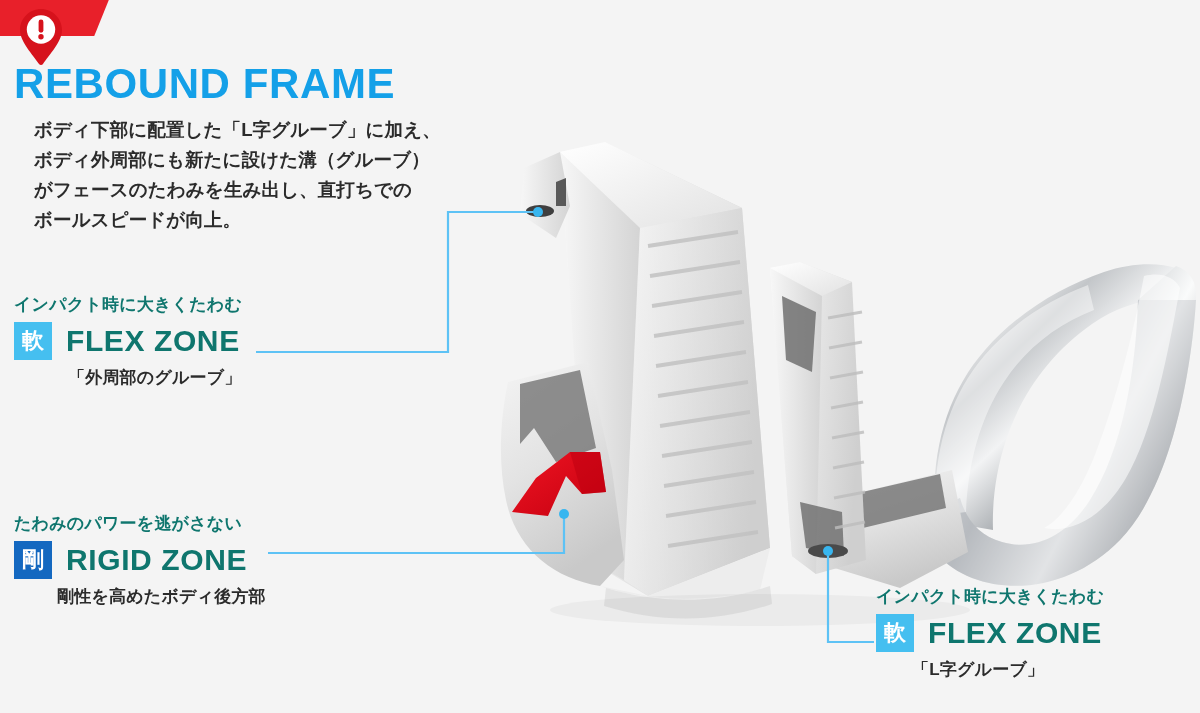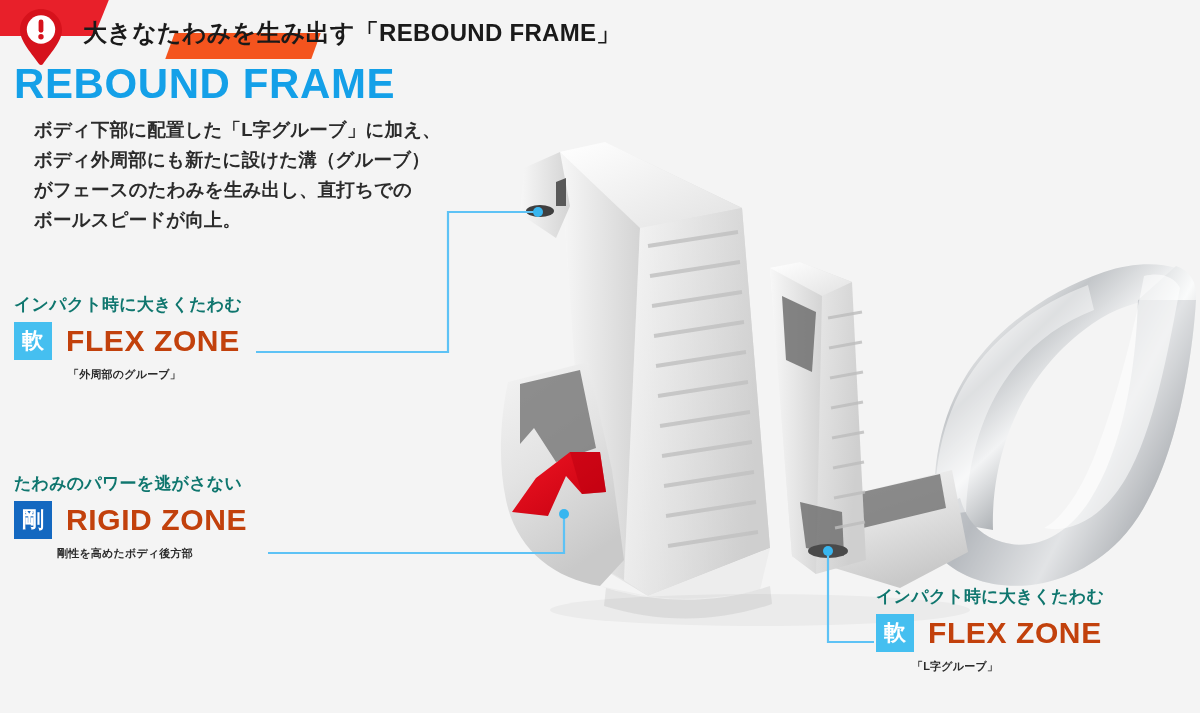--- a/index.html
+++ b/index.html
@@ -124,40 +124,40 @@
     font-weight: bold;
     line-height: 1;
     flex: 0 0 auto;
   }
   .callout .badge.soft  { background: #45bff0; }
   .callout .badge.rigid { background: #1468c0; }
   .callout .zone-name {
     margin-left: 14px;
     font-size: 30px;
     font-weight: bold;
-    color: #c2410c;
+    color: #0f766e;
     letter-spacing: 0.6px;
     line-height: 1;
     white-space: nowrap;
   }
   .callout .subnote {
     margin-top: 9px;
-    font-size: 11px;
+    font-size: 17px;
     font-weight: bold;
     color: #2b2b2b;
     letter-spacing: 0.2px;
     line-height: 1;
     white-space: nowrap;
   }
   .callout .subnote.indent-a { margin-left: 54px; }
   .callout .subnote.indent-b { margin-left: 43px; }
   .callout .subnote.indent-c { margin-left: 36px; }
 
   #callout-flex-top   { left: 14px; top: 296px; }
-  #callout-rigid      { left: 14px; top: 475px; }
+  #callout-rigid      { left: 14px; top: 515px; }
   #callout-flex-bot   { left: 876px; top: 588px; }
 
   
   .leaders { position: absolute; inset: 0; z-index: 5; }
 
   
   .artwork { position: absolute; inset: 0; z-index: 2; }
 </style>
 </head>
 <body>
@@ -306,23 +306,20 @@
   <div class="corner-banner"></div>
 
   <svg class="pin" viewBox="0 0 46 58" aria-hidden="true">
     <path d="M23 1 C11.4 1 2 10.4 2 22 C2 33.5 15 47 21 56 C21.9 57.3 24.1 57.3 25 56
              C31 47 44 33.5 44 22 C44 10.4 34.6 1 23 1 Z" fill="#d6121c"></path>
     <circle cx="23" cy="21.5" r="14.2" fill="#ffffff"></circle>
     <rect x="20.6" y="11.5" width="4.8" height="13.2" rx="2.4" fill="#d6121c"></rect>
     <circle cx="23" cy="28.8" r="2.7" fill="#d6121c"></circle>
   </svg>
 
-  <div class="headline">
-    <span>大き</span><span class="marker-wrap"><span class="marker-bar"></span><span>なたわみを</span></span><span>生み出す「REBOUND FRAME」</span>
-  </div>
 
   <div class="big-title">REBOUND FRAME</div>
 
   <div class="description">
     <div>ボディ下部に配置した「L字グルーブ」に加え、</div>
     <div>ボディ外周部にも新たに設けた溝（グルーブ）</div>
     <div>がフェースのたわみを生み出し、直打ちでの</div>
     <div>ボールスピードが向上。</div>
   </div>
 

